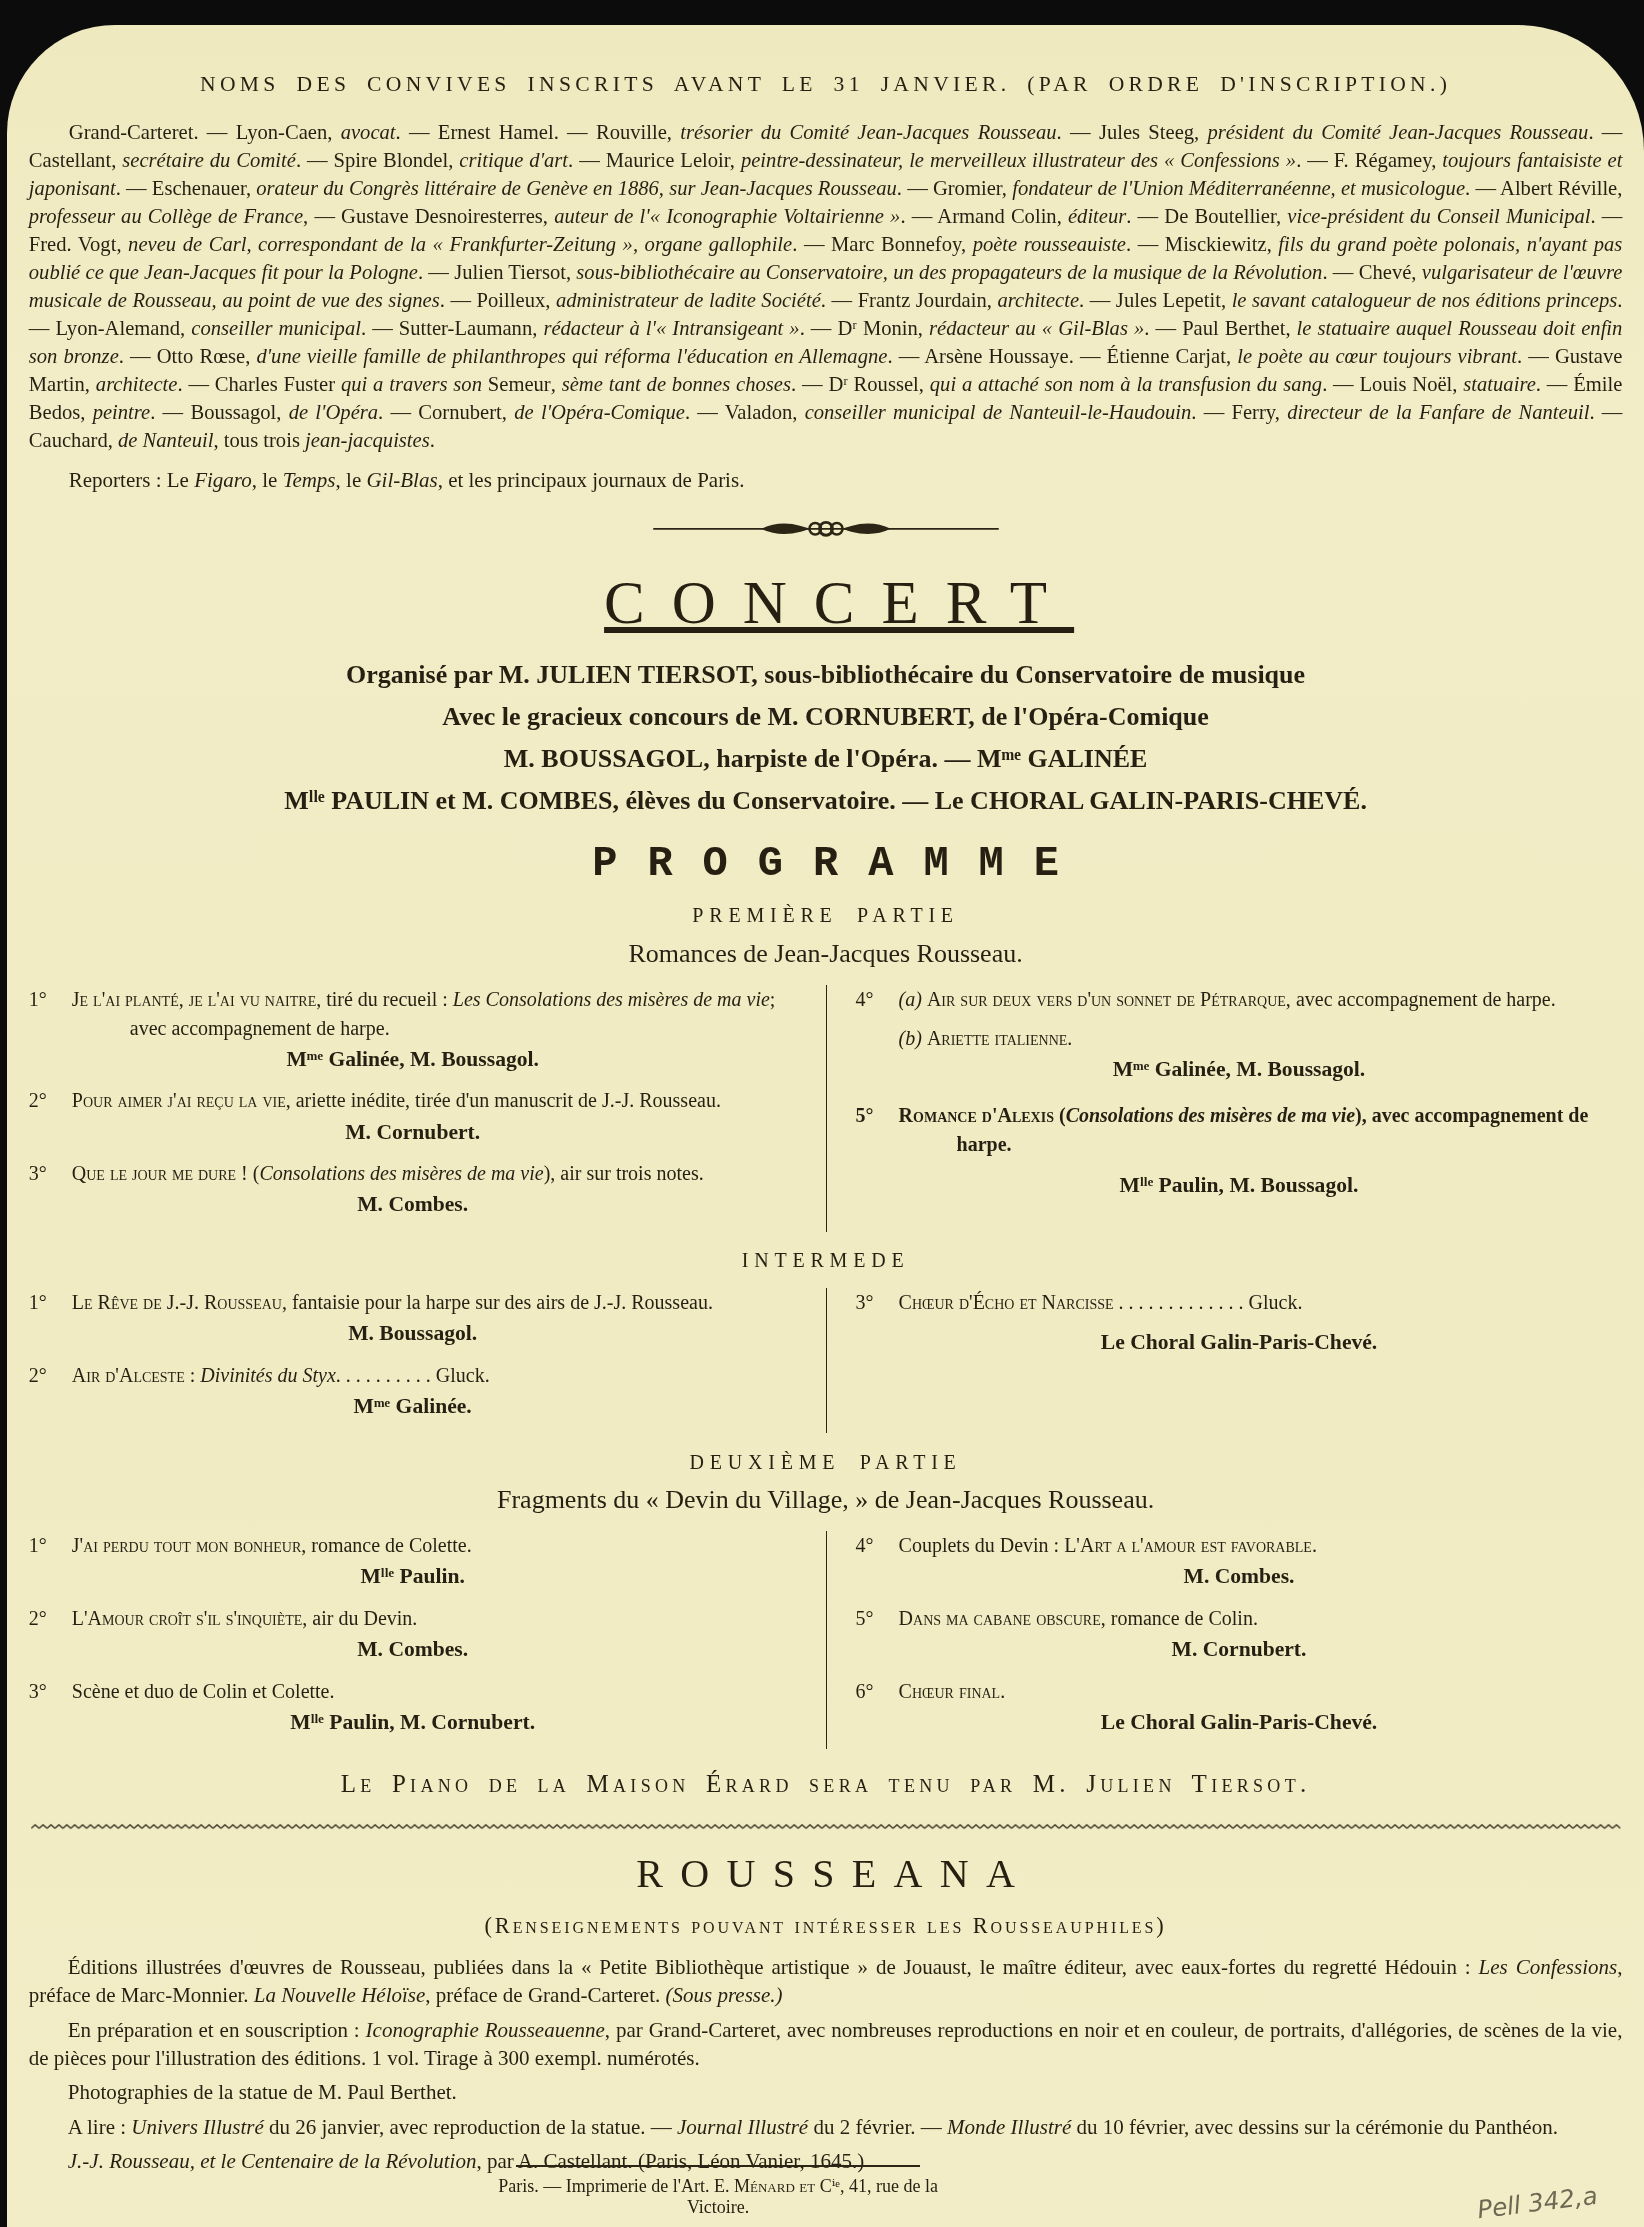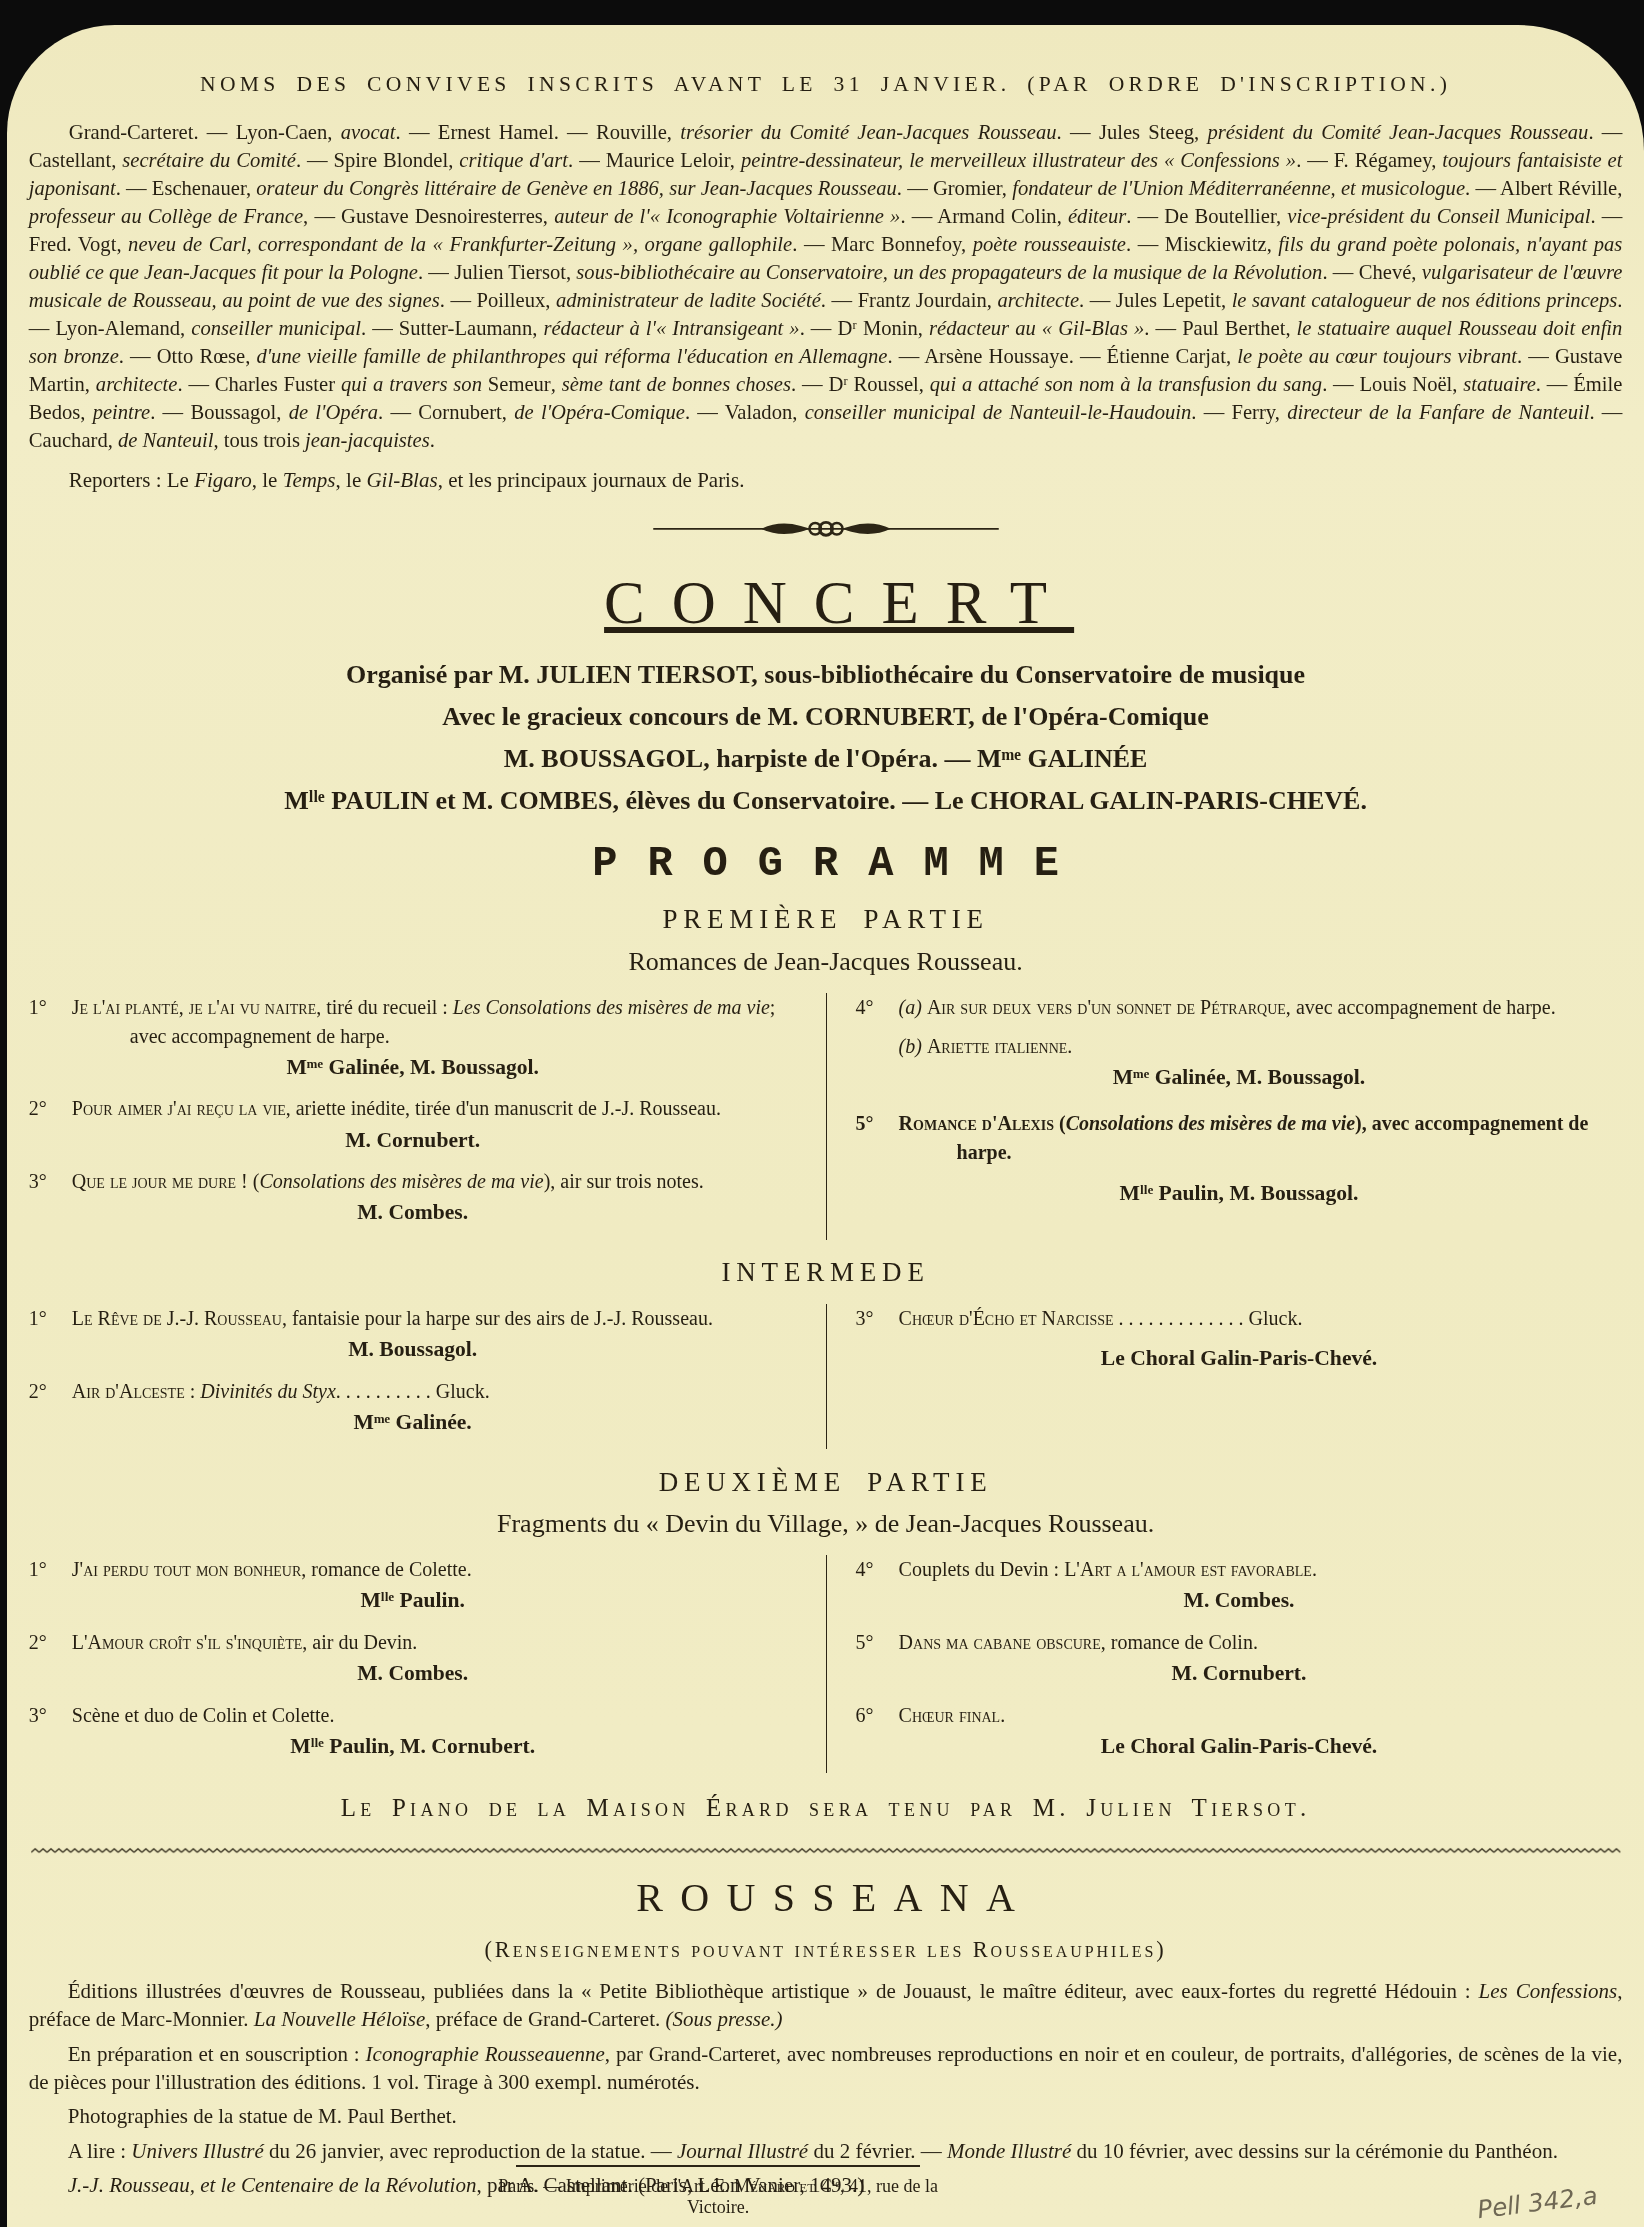--- a/index.html
+++ b/index.html
@@ -64,21 +64,21 @@
     text-align: center;
     font-family: Liberation Mono, monospace;
     font-size: 42px;
     font-weight: bold;
     letter-spacing: 30px;
     margin: 19px 0 0 30px;
     line-height: 1.1;
   }
   .part-heading {
     text-align: center;
-    font-size: 27px;
+    font-size: 20px;
     letter-spacing: 5.8px;
     word-spacing: 8.7px;
     margin-top: 17.3px;
   }
   .part-subheading {
     text-align: center;
     font-size: 26px;
     margin-top: 11.5px;
   }
   .prog-cols {
@@ -265,21 +265,21 @@
     </svg>
   </div>
 
   <div class="rousseana-title">ROUSSEANA</div>
   <div class="rousseana-subtitle">(Renseignements pouvant intéresser les Rousseauphiles)</div>
 
   <p class="rpara" style="margin-top:14.4px;"><span class="seg-r">Éditions illustrées d'œuvres de Rousseau, publiées dans la « Petite Bibliothèque artistique » de Jouaust, le maître éditeur, avec eaux-fortes du regretté Hédouin : </span><span class="seg-i">Les Confessions</span><span class="seg-r">, préface de Marc-Monnier. </span><span class="seg-i">La Nouvelle Héloïse</span><span class="seg-r">, préface de Grand-Carteret. </span><span class="seg-i">(Sous presse.)</span></p>
   <p class="rpara"><span class="seg-r">En préparation et en souscription : </span><span class="seg-i">Iconographie Rousseauenne</span><span class="seg-r">, par Grand-Carteret, avec nombreuses reproductions en noir et en couleur, de portraits, d'allégories, de scènes de la vie, de pièces pour l'illustration des éditions. 1 vol. Tirage à 300 exempl. numérotés.</span></p>
   <p class="rpara"><span class="seg-r">Photographies de la statue de M. Paul Berthet.</span></p>
   <p class="rpara"><span class="seg-r">A lire : </span><span class="seg-i">Univers Illustré</span><span class="seg-r"> du 26 janvier, avec reproduction de la statue. — </span><span class="seg-i">Journal Illustré</span><span class="seg-r"> du 2 février. — </span><span class="seg-i">Monde Illustré</span><span class="seg-r"> du 10 février, avec dessins sur la cérémonie du Panthéon.</span></p>
-  <p class="rpara"><span class="seg-i">J.-J. Rousseau, et le Centenaire de la Révolution</span><span class="seg-r">, par A. Castellant. (Paris, Léon Vanier, 1493.)</span></p>
+  <p class="rpara"><span class="seg-i">J.-J. Rousseau, et le Centenaire de la Révolution</span><span class="seg-r">, par A. Castellant. (Paris, Léon Vanier, 1645.)</span></p>
 
   <div class="imprint-block">
     <div class="imprint-rule"></div>
     <div class="imprint-text"><span class="seg-r">Paris. — Imprimerie de l'Art. E. </span><span class="seg-sc">Ménard et C</span><span class="seg-r">ⁱᵉ, 41, rue de la Victoire.</span></div>
   </div>
 
   <div class="shelfmark">Pell 342,a</div>
 
 </div>
 

